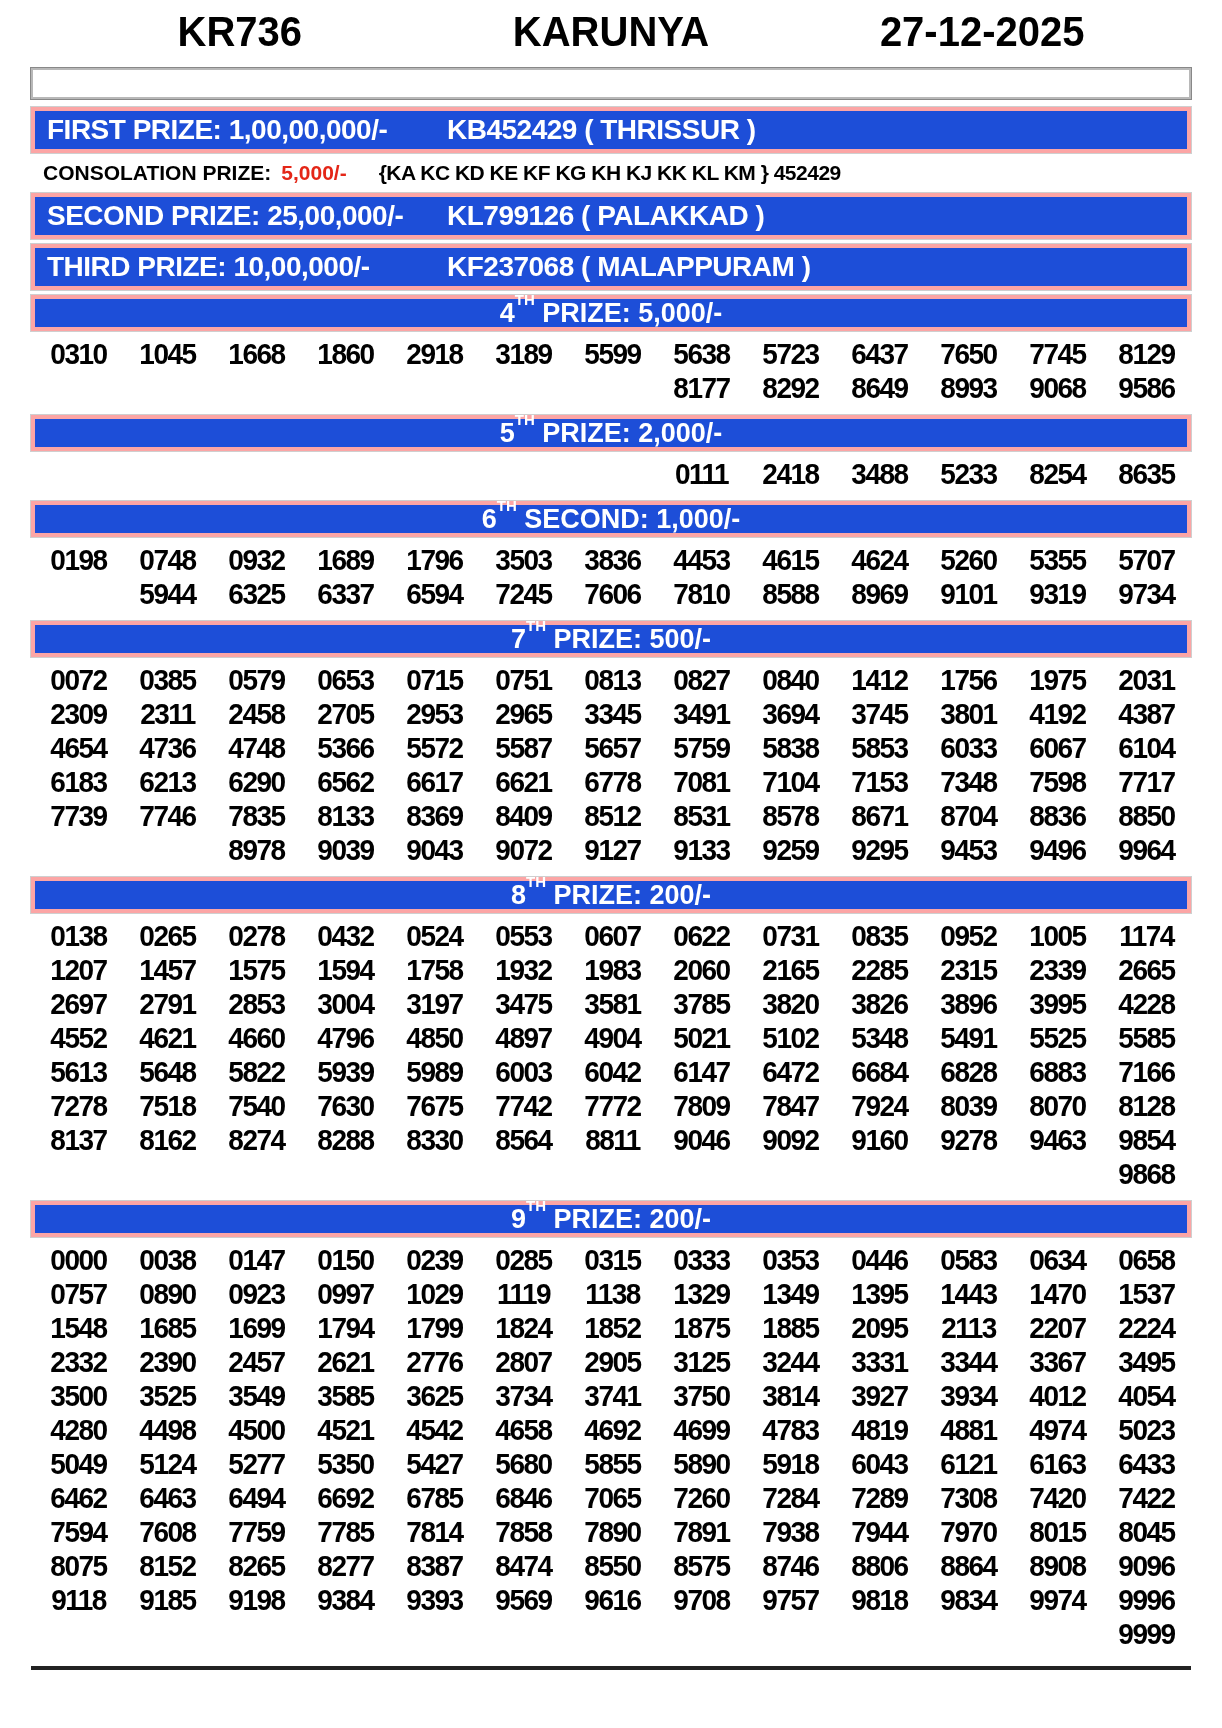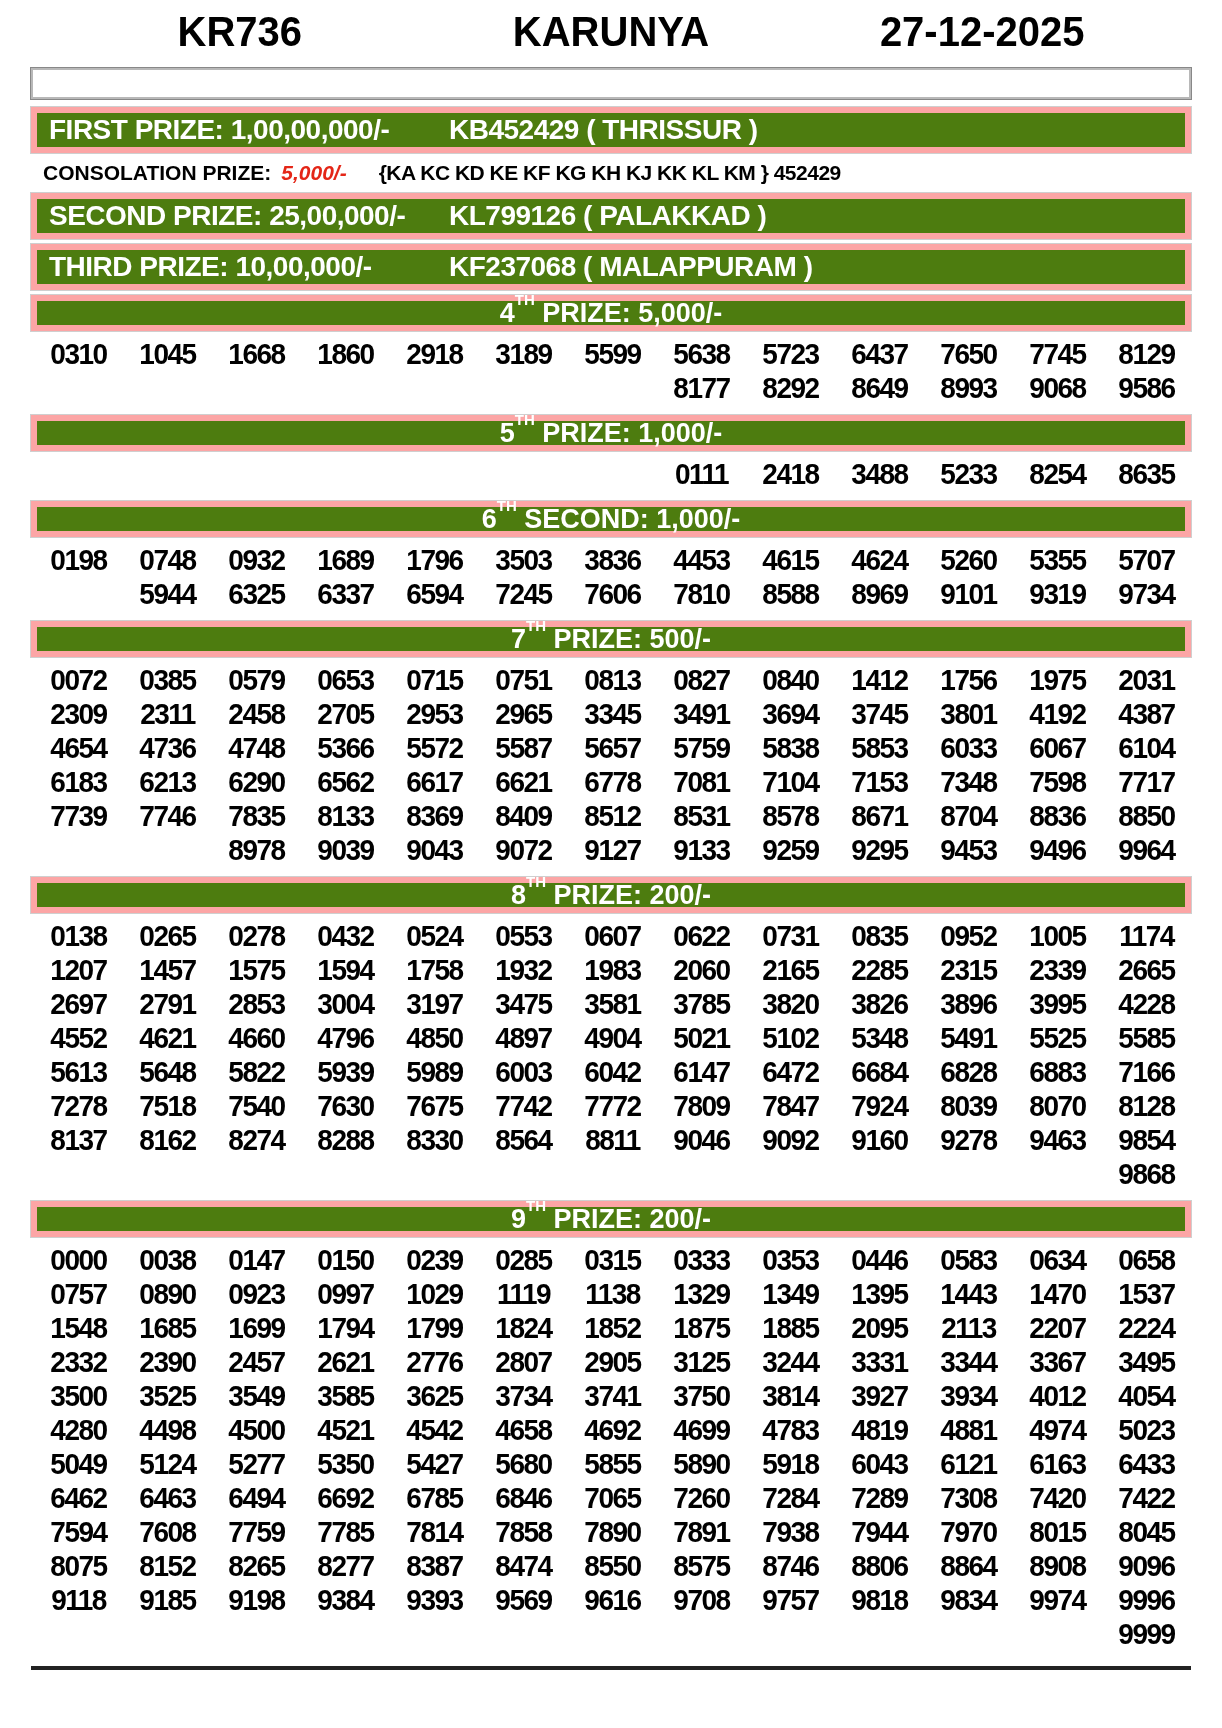--- a/index.html
+++ b/index.html
@@ -32,23 +32,23 @@
   .blank-box {
     height: 31px;
     border: 2px solid #b8b8b8;
     outline: 1px solid #888;
     background: #fff;
     margin: 6px 0 8px 0;
   }
 
   
   .bar {
-    background: #4d7c0f;
+    background: #1d4ed8;
     color: #fff;
-    border: 6px solid #fca5a5;
+    border: 4px solid #fca5a5;
     box-shadow: 0 0 0 1px #cfcfcf;
     margin: 5px 0;
   }
   .top-bar {
     height: 46px;
     display: flex;
     align-items: center;
     padding-left: 12px;
   }
   .top-bar .lbl {
@@ -124,21 +124,21 @@
 
   <div class="blank-box"></div>
 
   <div class="bar top-bar">
     <span class="lbl">FIRST PRIZE: 1,00,00,000/-</span>
     <span class="win">KB452429 ( THRISSUR )</span>
   </div>
 
   <div class="consolation">
     <span class="c-lbl">CONSOLATION PRIZE:</span>
-    <span class="c-amt" id="consolation-amount" style="color: rgb(228, 38, 23); font-style: italic;">5,000/-</span>
+    <span class="c-amt" id="consolation-amount" style="color: rgb(228, 38, 23);">5,000/-</span>
     <span class="c-series">{KA KC KD KE KF KG KH KJ KK KL KM } 452429</span>
   </div>
 
   <div class="bar top-bar">
     <span class="lbl">SECOND PRIZE: 25,00,000/-</span>
     <span class="win">KL799126 ( PALAKKAD )</span>
   </div>
 
   <div class="bar top-bar">
     <span class="lbl">THIRD PRIZE: 10,00,000/-</span>
@@ -175,21 +175,21 @@
             <span class="num">8993</span>
             <span class="num">9068</span>
             <span class="num">9586</span>
           </div>
         </div>
   </section>
 
   <section>
     <div class="bar sec-bar">
       <span>
-        <span>5</span><sup>TH</sup><span> PRIZE: 1,000/-</span>
+        <span>5</span><sup>TH</sup><span> PRIZE: 2,000/-</span>
       </span>
     </div>
     <div class="rows">
           <div class="num-row">
             <span class="num">0111</span>
             <span class="num">2418</span>
             <span class="num">3488</span>
             <span class="num">5233</span>
             <span class="num">8254</span>
             <span class="num">8635</span>

